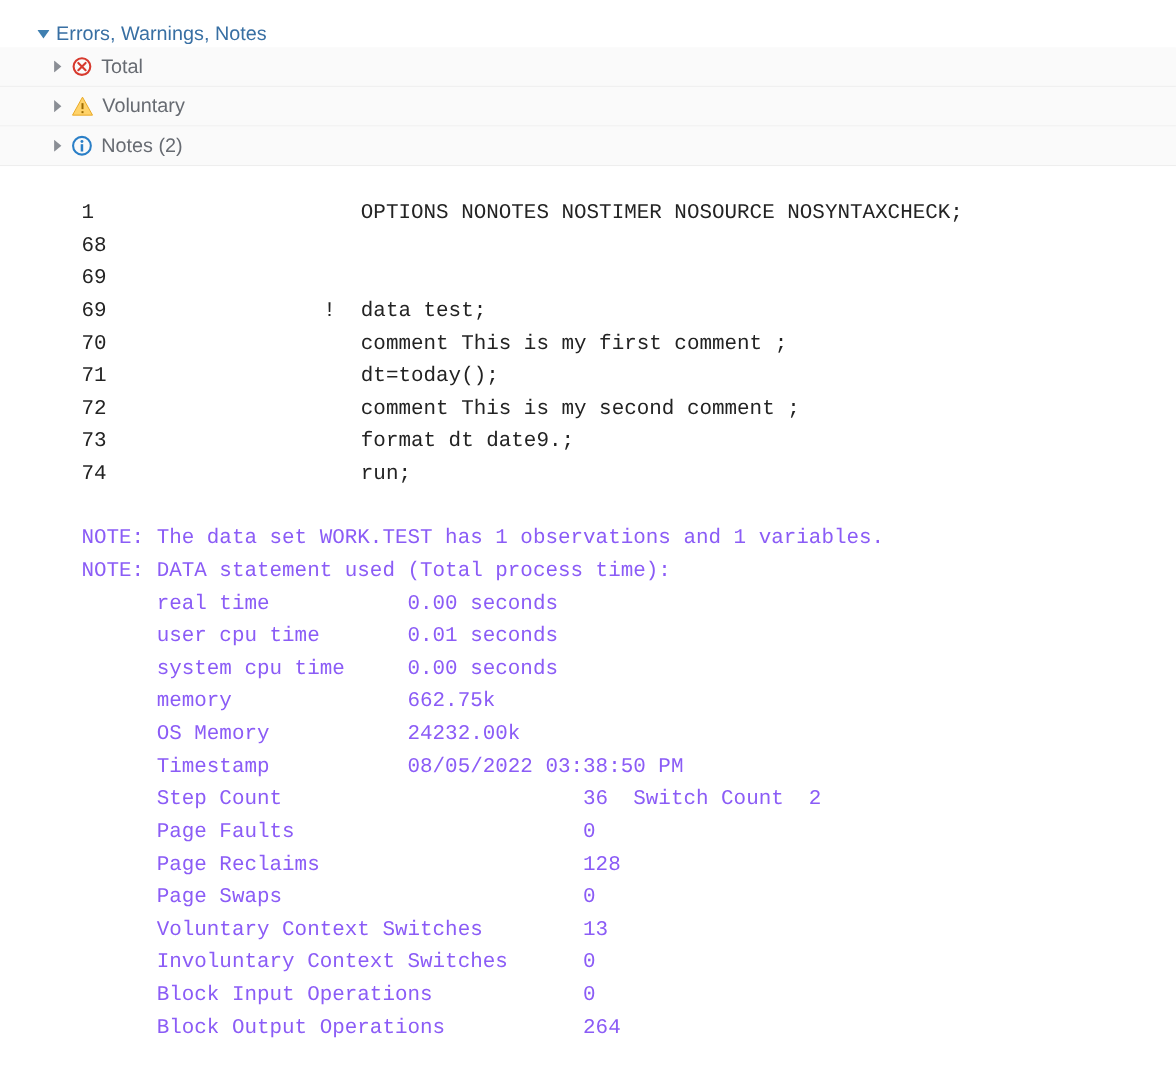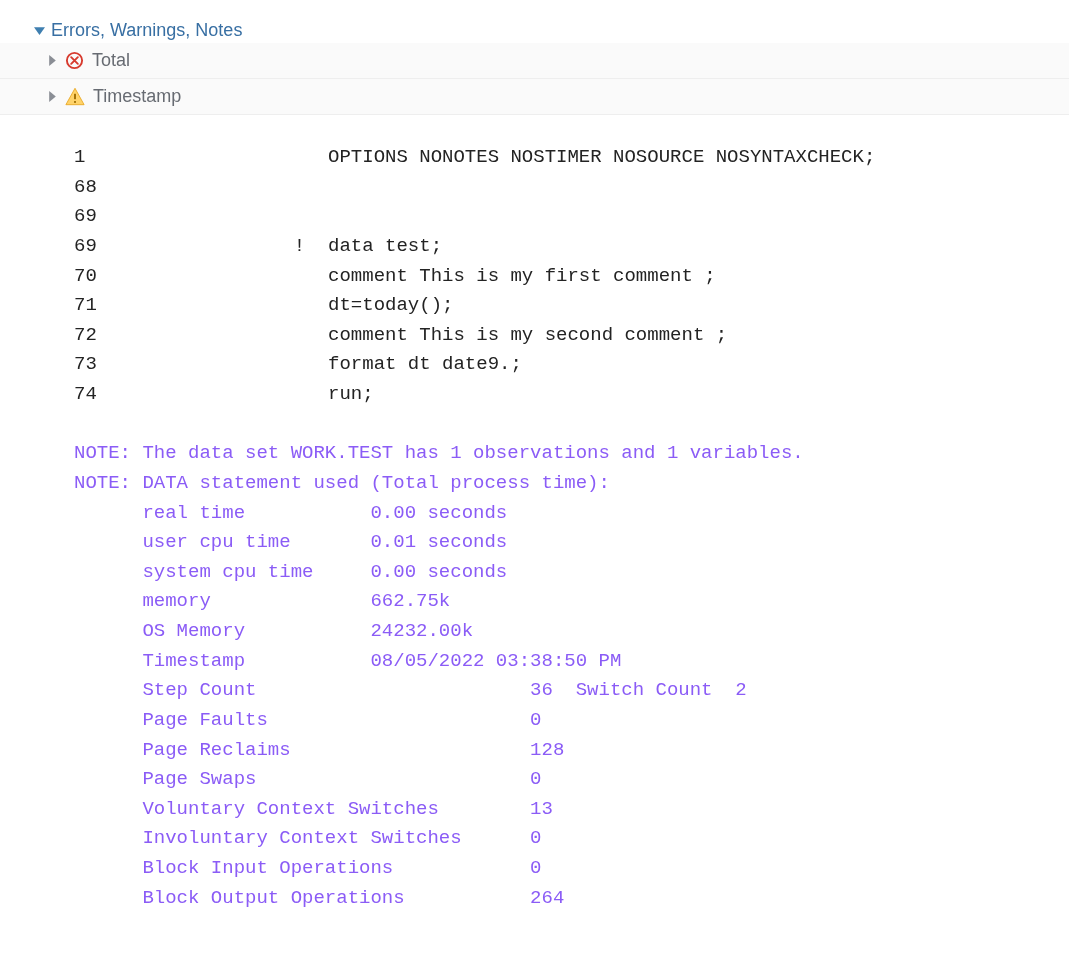--- a/index.html
+++ b/index.html
@@ -101,19 +101,34 @@
           <path d="M1 0 L7 5 L1 10 Z" fill="#8a8e95"></path>
         </svg>
     </span>
     <span class="ico">
       <svg width="20" height="19" viewBox="0 0 22 20">
         <path d="M11 1 L21 19 L1 19 Z" fill="#ffd36a" stroke="#e9a925" stroke-width="1"></path>
         <rect x="10" y="7" width="2" height="6" fill="#9b6a00"></rect>
         <rect x="10" y="15" width="2" height="2" fill="#9b6a00"></rect>
       </svg>
     </span>
-    <span>Timestamp</span>
+    <span>Voluntary</span>
   </div>
 
+  <div class="sub-row" style="border-bottom:1px solid #eee;">
+    <span class="caret-right">
+      <svg width="9" height="11" viewBox="0 0 8 10">
+          <path d="M1 0 L7 5 L1 10 Z" fill="#8a8e95"></path>
+        </svg>
+    </span>
+    <span class="ico">
+      <svg width="19" height="19" viewBox="0 0 20 20">
+        <circle cx="10" cy="10" r="8.5" fill="none" stroke="#2a7fc7" stroke-width="2"></circle>
+        <circle cx="10" cy="6" r="1.4" fill="#2a7fc7"></circle>
+        <rect x="8.8" y="8.5" width="2.4" height="7" fill="#2a7fc7"></rect>
+      </svg>
+    </span>
+    <span>Notes (2)</span>
+  </div>
 
   <div class="log-area" id="log-output"><span class="log-line"><span class="gutter">1</span><span>          OPTIONS NONOTES NOSTIMER NOSOURCE NOSYNTAXCHECK;</span></span><span class="log-line"><span class="gutter">68</span><span>          </span></span><span class="log-line"><span class="gutter">69</span><span>          </span></span><span class="log-line"><span class="gutter">69</span><span>       !  data test;</span></span><span class="log-line"><span class="gutter">70</span><span>          comment This is my first comment ;</span></span><span class="log-line"><span class="gutter">71</span><span>          dt=today();</span></span><span class="log-line"><span class="gutter">72</span><span>          comment This is my second comment ;</span></span><span class="log-line"><span class="gutter">73</span><span>          format dt date9.;</span></span><span class="log-line"><span class="gutter">74</span><span>          run;</span></span><span class="log-line"> </span><span class="log-line note">NOTE: The data set WORK.TEST has 1 observations and 1 variables.</span><span class="log-line note">NOTE: DATA statement used (Total process time):</span><span class="log-line note">      real time           0.00 seconds</span><span class="log-line note">      user cpu time       0.01 seconds</span><span class="log-line note">      system cpu time     0.00 seconds</span><span class="log-line note">      memory              662.75k</span><span class="log-line note">      OS Memory           24232.00k</span><span class="log-line note">      Timestamp           08/05/2022 03:38:50 PM</span><span class="log-line note">      Step Count                        36  Switch Count  2</span><span class="log-line note">      Page Faults                       0</span><span class="log-line note">      Page Reclaims                     128</span><span class="log-line note">      Page Swaps                        0</span><span class="log-line note">      Voluntary Context Switches        13</span><span class="log-line note">      Involuntary Context Switches      0</span><span class="log-line note">      Block Input Operations            0</span><span class="log-line note">      Block Output Operations           264</span></div>
 
 </div>
 
 </body></html>

